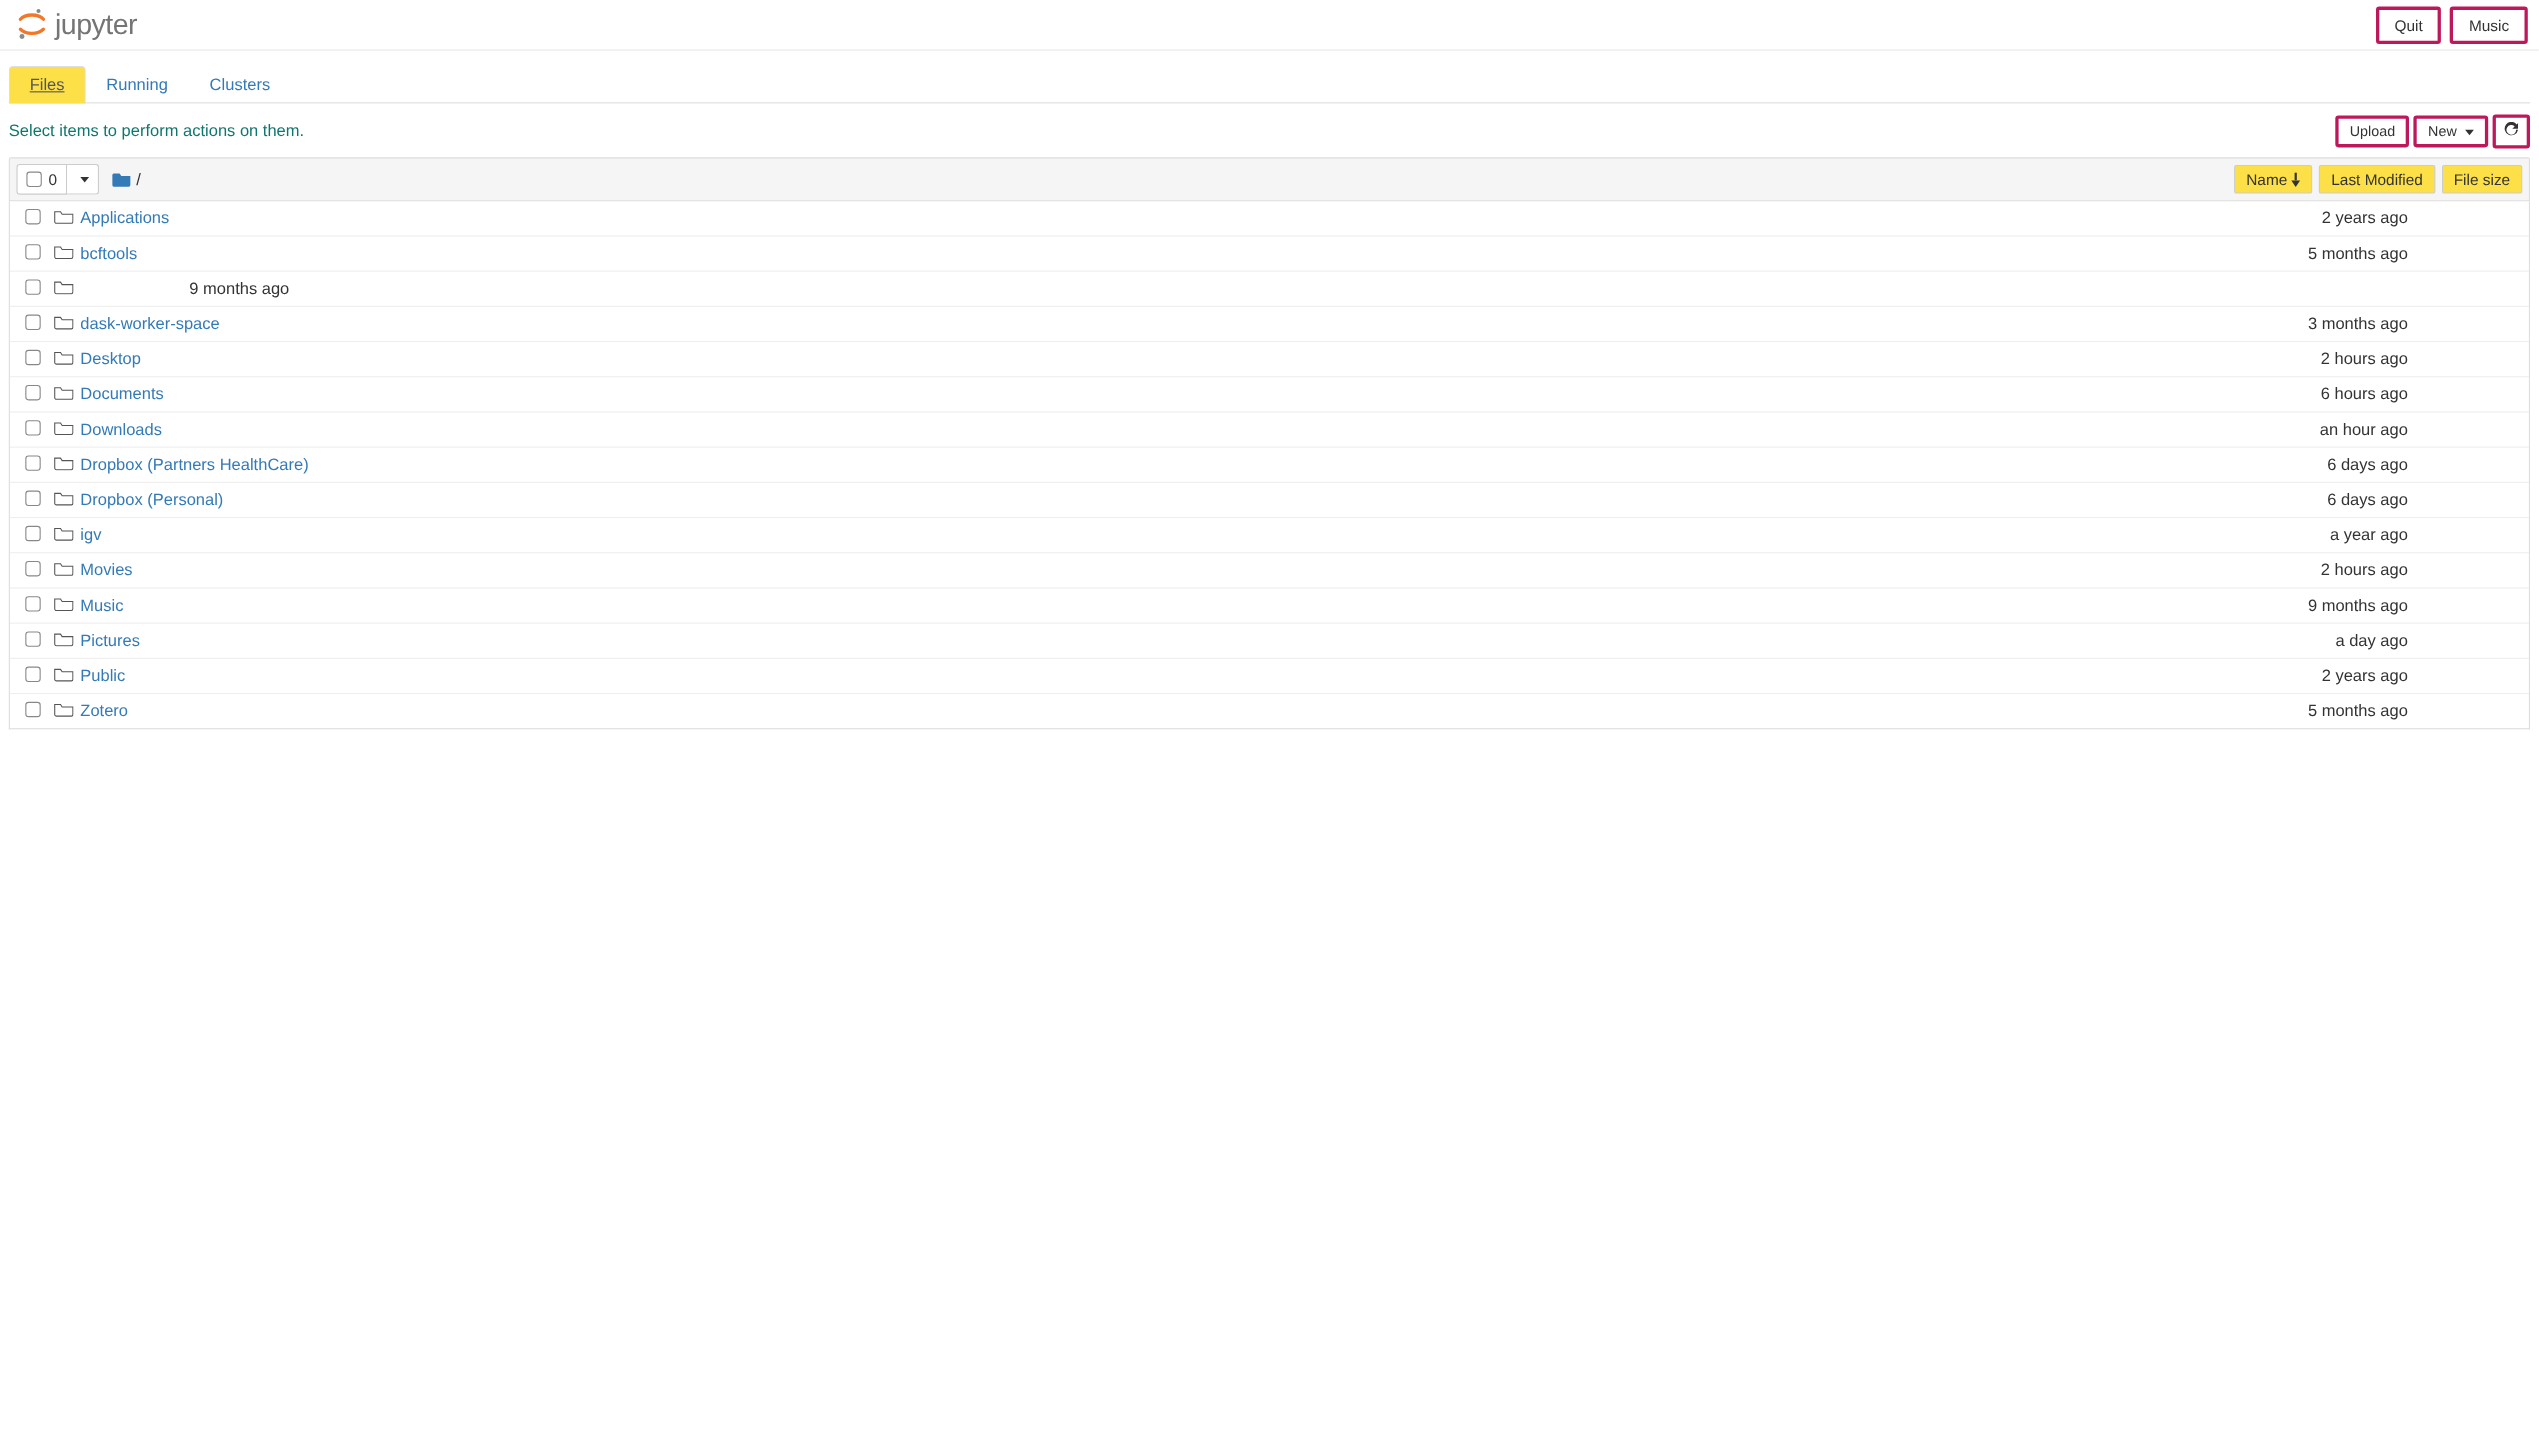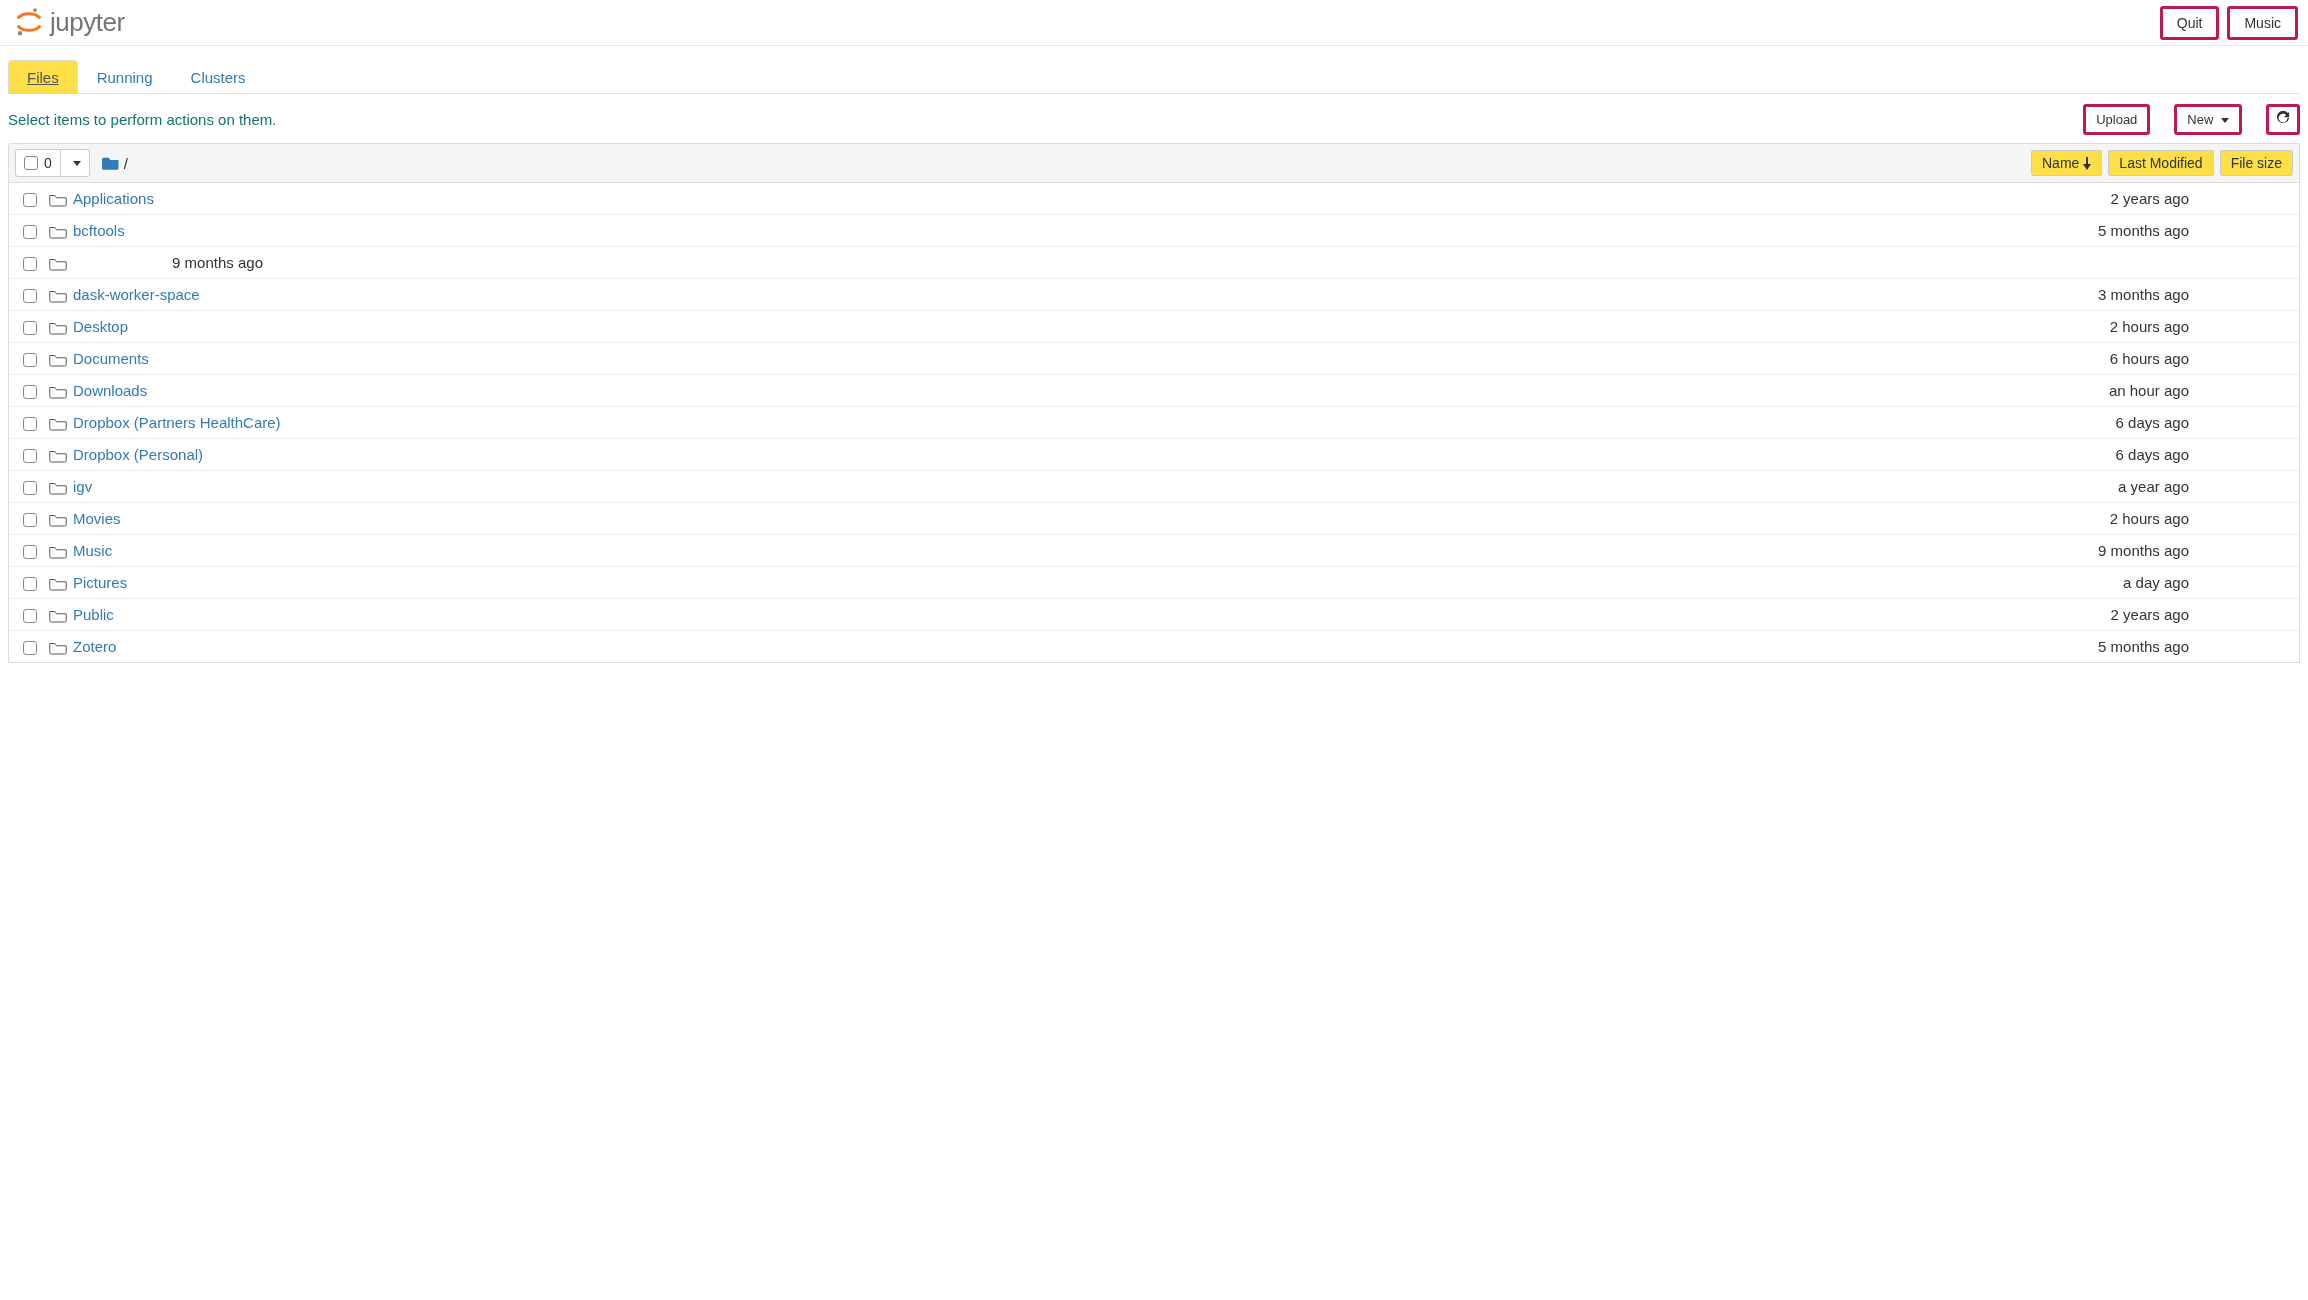--- a/index.html
+++ b/index.html
@@ -67,21 +67,21 @@
   }
 
   
   .toolbar-row {
     display: flex;
     justify-content: space-between;
     align-items: center;
     padding: 10px 8px 8px 8px;
   }
   .hint { font-size: 15px; color: #0f766e; }
-  .toolbar-right { display: flex; gap: 24px; }
+  .toolbar-right { display: flex; gap: 4px; align-items: center; }
   .caret-down {
     display: inline-block;
     width: 0; height: 0;
     border-left: 4px solid transparent;
     border-right: 4px solid transparent;
     border-top: 5px solid #333;
     vertical-align: middle;
     margin-left: 4px;
   }
   .refresh-icon { width: 14px; height: 14px; display: inline-block; }
@@ -144,21 +144,21 @@
     display:inline-flex; flex-direction:column; align-items:center;
   }
   .arrow-down-stem::before {
     content:""; width:2px; height:7px; background:#333;
   }
 
   
   .file-list { border: 1px solid #ddd; border-top: none; }
   .file-row {
     display: flex;
-    align-items: flex-end;
+    align-items: flex-start;
     padding: 7px 10px 7px 14px;
     border-bottom: 1px solid #eee;
     font-size: 15px;
   }
   .file-row:last-child { border-bottom: none; }
   .row-check { width: 26px; display:flex; align-items:center; }
   .row-icon { width: 24px; display:flex; align-items:center; }
   .folder-outline { width: 18px; height: 14px; fill: none; stroke: #555; stroke-width: 1.3; }
   .row-name {
     flex: 1;

